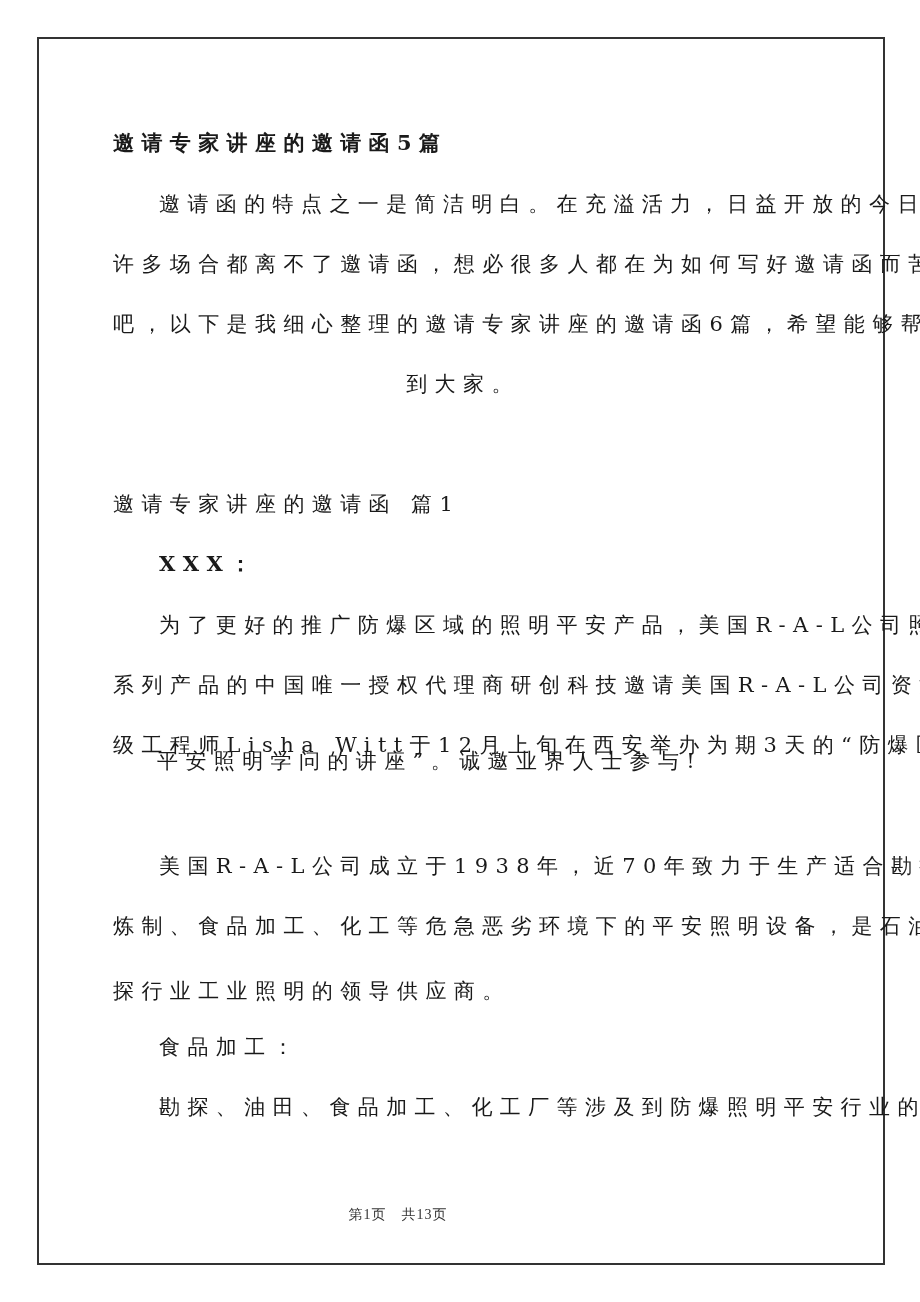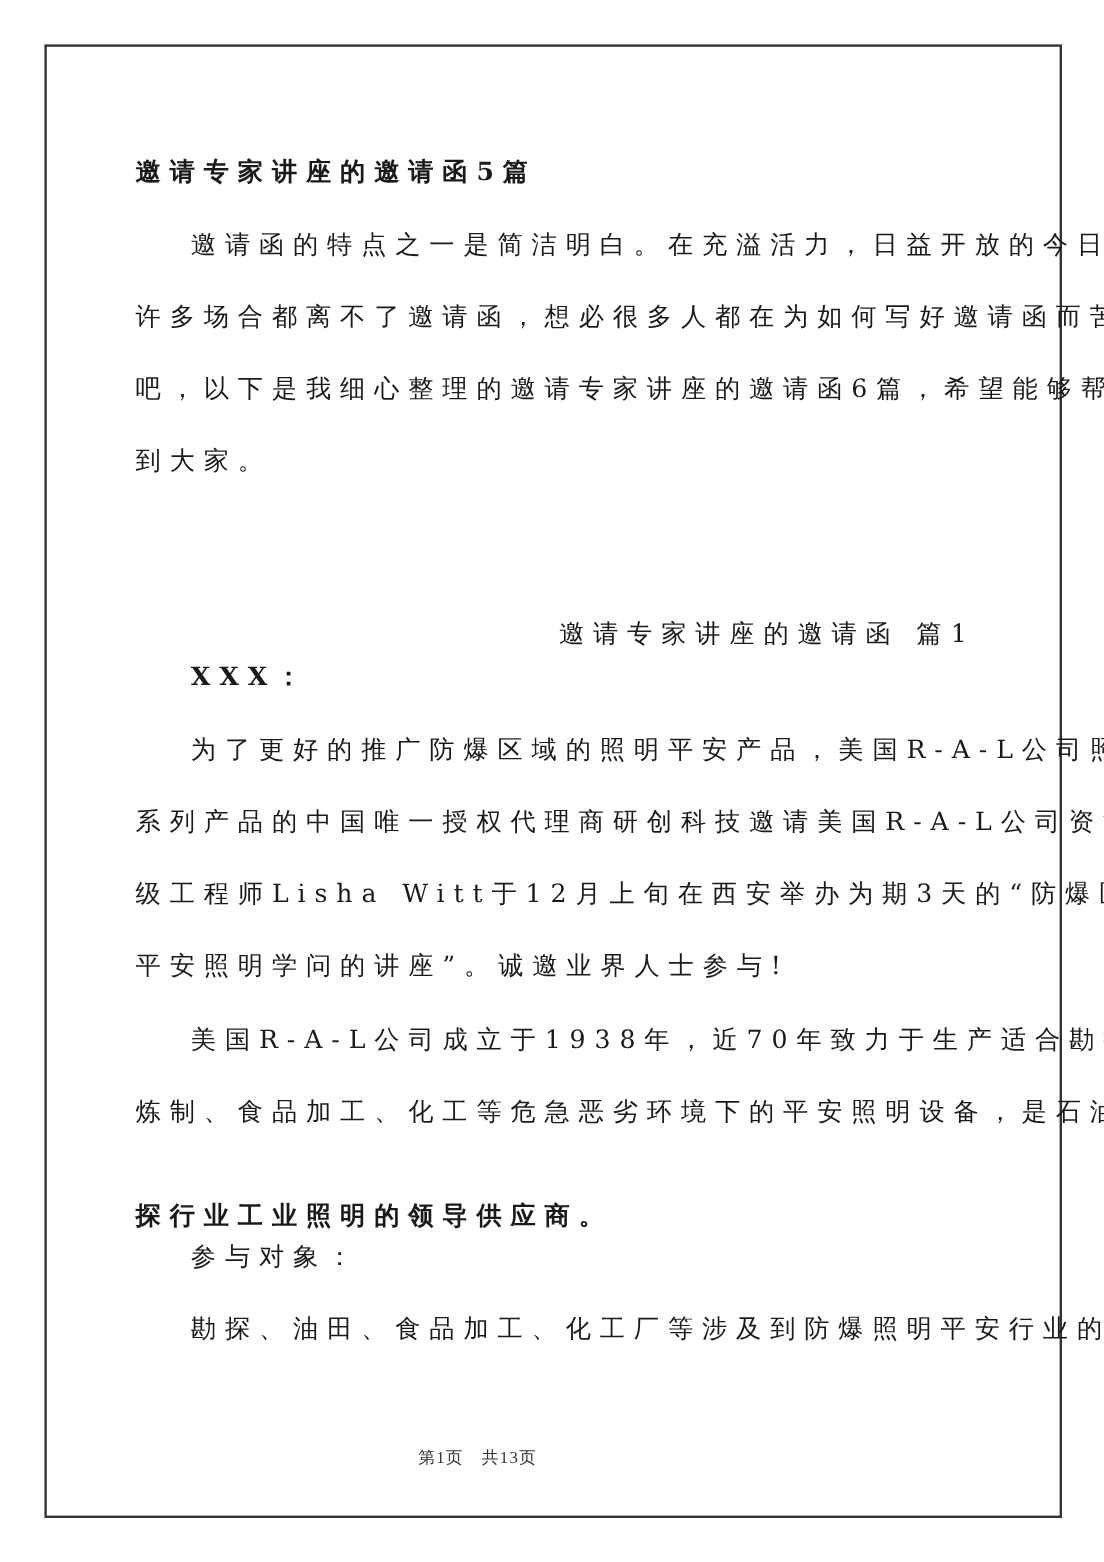--- a/index.html
+++ b/index.html
@@ -16,29 +16,29 @@
 </head>
 <body>
 
 <div class="frame"></div>
 
 <div class="line" style="top:131px;font-weight:bold;">邀请专家讲座的邀请函5篇</div>
 
 <div class="line indent" style="top:192px;">邀请函的特点之一是简洁明白。在充溢活力，日益开放的今日，</div>
 <div class="line" style="top:252px;">许多场合都离不了邀请函，想必很多人都在为如何写好邀请函而苦恼</div>
 <div class="line" style="top:312px;">吧，以下是我细心整理的邀请专家讲座的邀请函6篇，希望能够帮助</div>
-<div class="line" style="top:372px;">到大家。</div>
+<div class="line" style="top:372px;text-align:center;">到大家。</div>
 
-<div class="line" style="top:516px;text-align:right;">邀请专家讲座的邀请函 篇1</div>
+<div class="line" style="top:492px;">邀请专家讲座的邀请函 篇1</div>
 
 <div class="line indent" style="top:552px;font-weight:bold;">XXX：</div>
 
 <div class="line indent" style="top:613px;">为了更好的推广防爆区域的照明平安产品，美国R-A-L公司照明</div>
 <div class="line" style="top:673px;">系列产品的中国唯一授权代理商研创科技邀请美国R-A-L公司资深高</div>
 <div class="line" style="top:733px;">级工程师Lisha Witt于12月上旬在西安举办为期3天的“防爆区域</div>
-<div class="line" style="top:793px;">平安照明学问的讲座”。诚邀业界人士参与!</div>
+<div class="line" style="top:749px;margin-left:44px;">平安照明学问的讲座”。诚邀业界人士参与!</div>
 <div class="line indent" style="top:854px;">美国R-A-L公司成立于1938年，近70年致力于生产适合勘探、</div>
 <div class="line" style="top:914px;">炼制、食品加工、化工等危急恶劣环境下的平安照明设备，是石油勘</div>
-<div class="line" style="top:1001px;font-weight:bold;">探行业工业照明的领导供应商。</div>
-<div class="line indent" style="top:1035px;">参与对象：</div>
+<div class="line" style="top:979px;">探行业工业照明的领导供应商。</div>
+<div class="line indent" style="top:1035px;">食品加工：</div>
 <div class="line indent" style="top:1095px;">勘探、油田、食品加工、化工厂等涉及到防爆照明平安行业的领</div>
 
 <div class="footer">第1页　共13页</div>
 
 </body></html>

